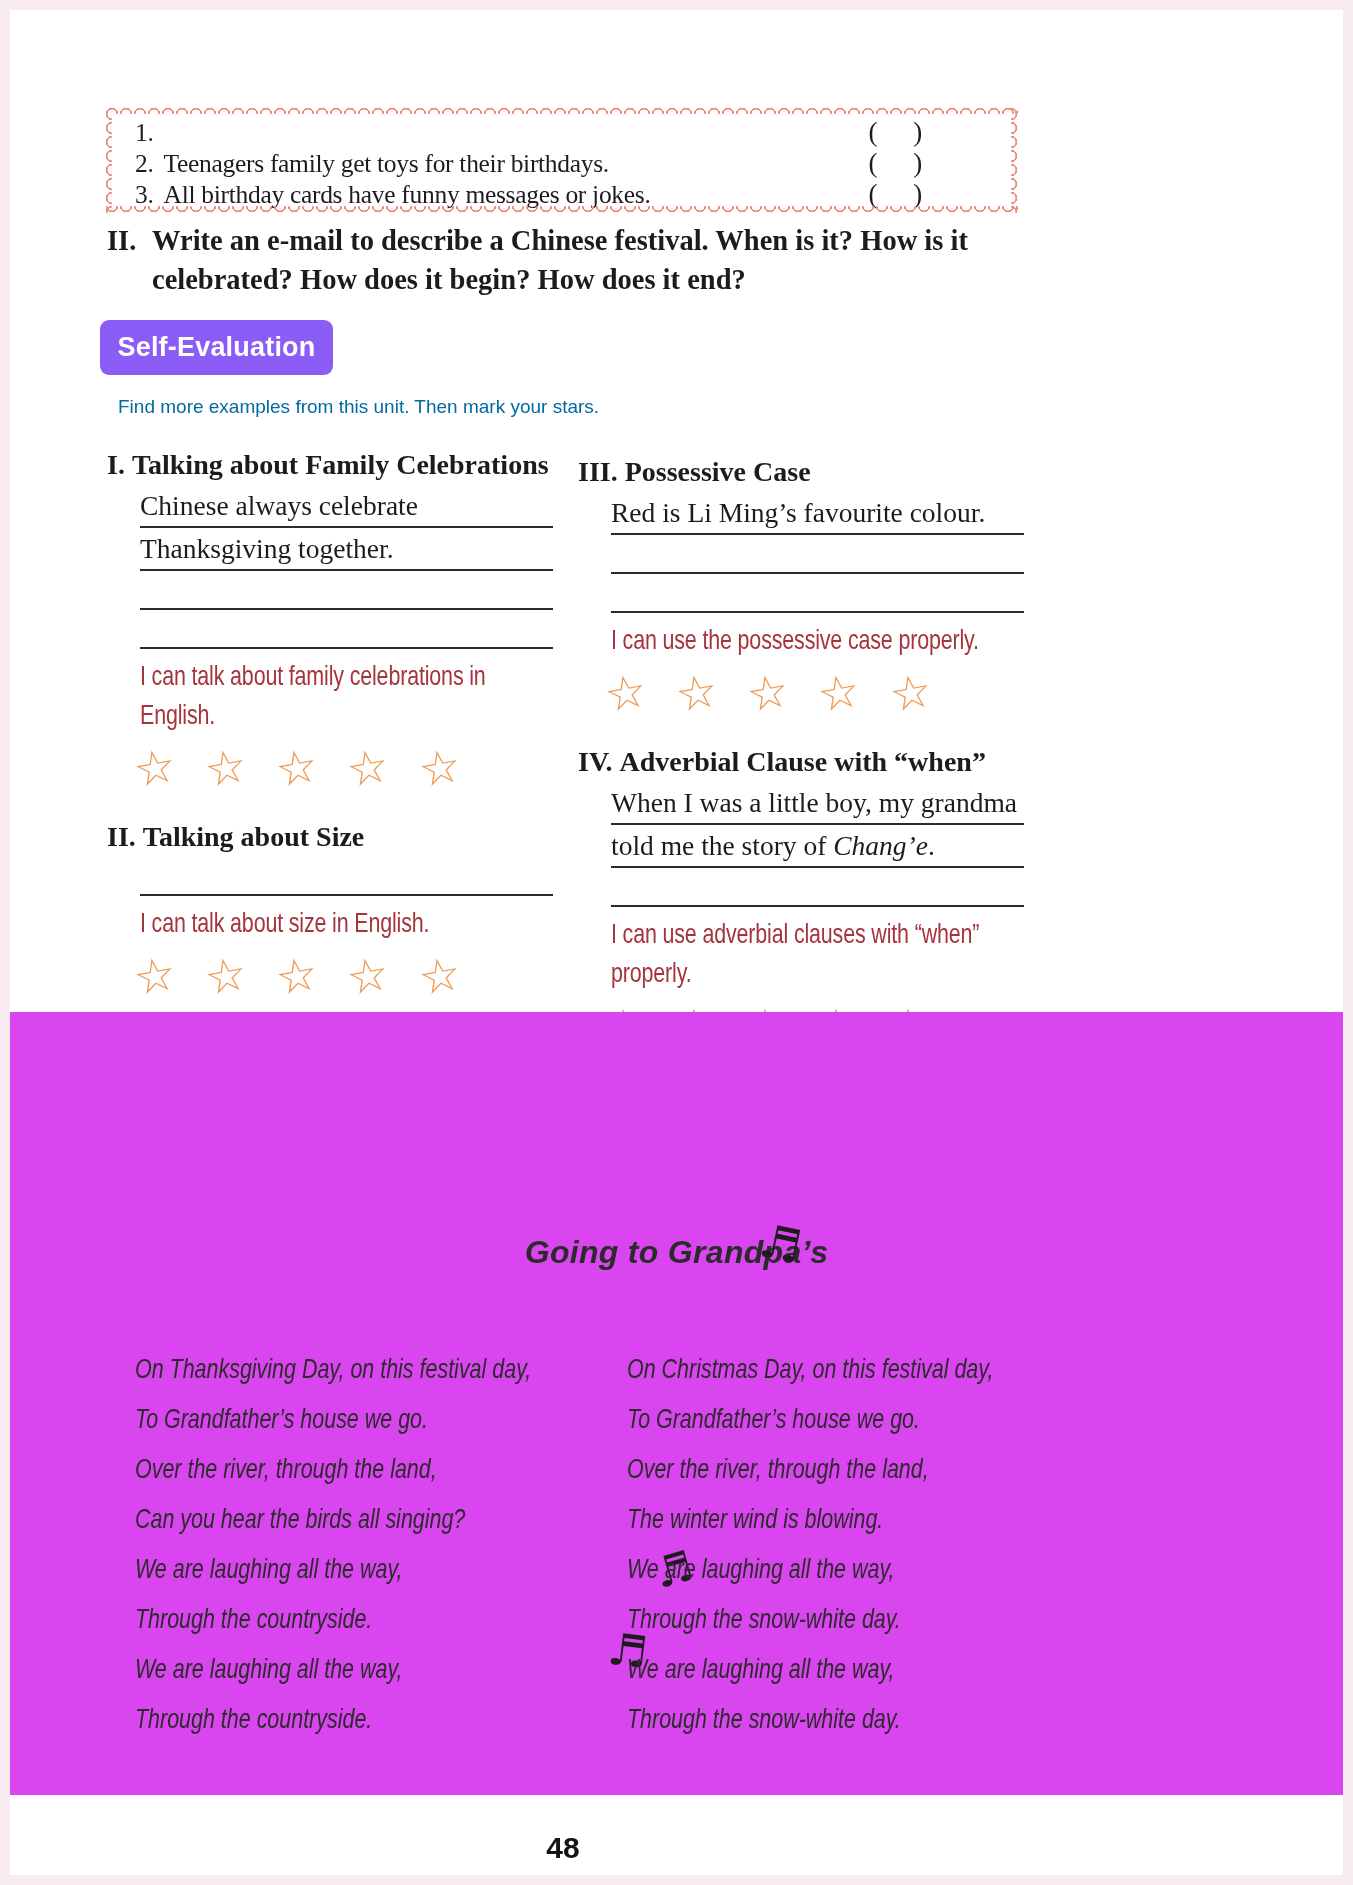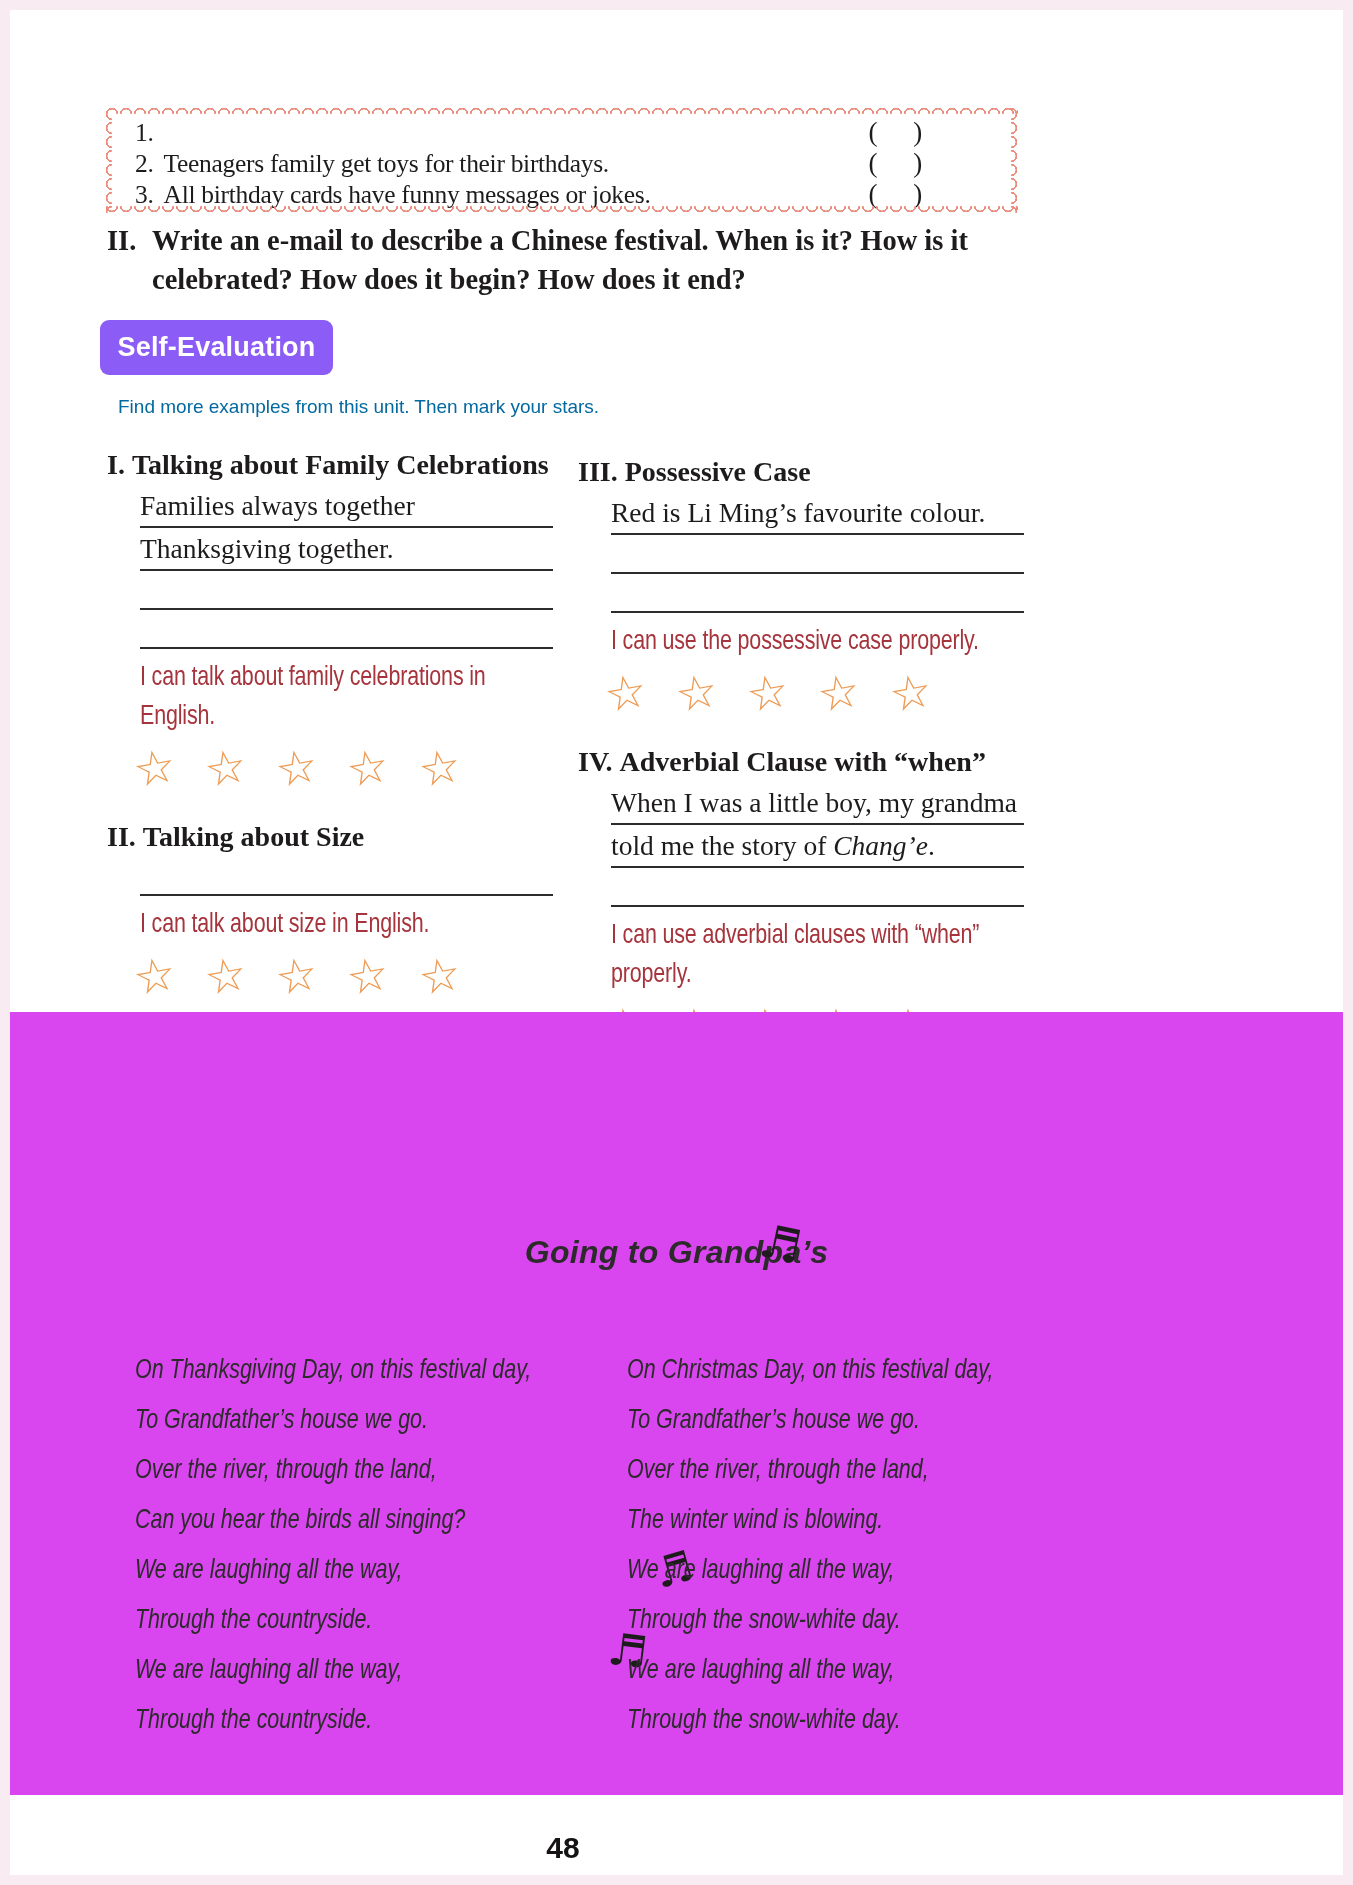--- a/index.html
+++ b/index.html
@@ -143,21 +143,21 @@
   <div class="banner">Self-Evaluation</div>
   <div class="intro sans">Find more examples from this unit. Then mark your stars.</div>
 
   <div class="col col-left">
 
     <div class="section">
       <div class="sec-h">
         <span class="sec-num">I.</span>
         <span class="sec-title">Talking about Family Celebrations</span>
       </div>
-      <div class="xline">Families always together</div>
+      <div class="xline">Chinese always celebrate</div>
       <div class="xline">Thanksgiving together.</div>
       <div class="xline"></div>
       <div class="xline"></div>
       <div class="stmt">I can talk about family celebrations in English.</div>
       <div class="stars">
         <span class="star">☆</span>
         <span class="star">☆</span>
         <span class="star">☆</span>
         <span class="star">☆</span>
         <span class="star">☆</span>

